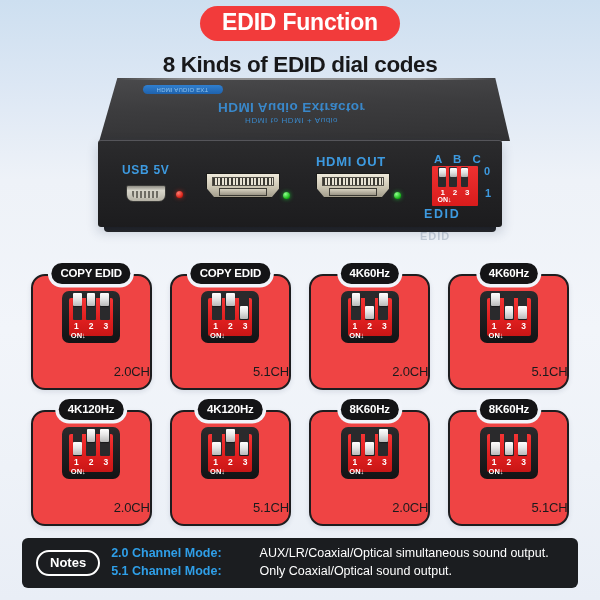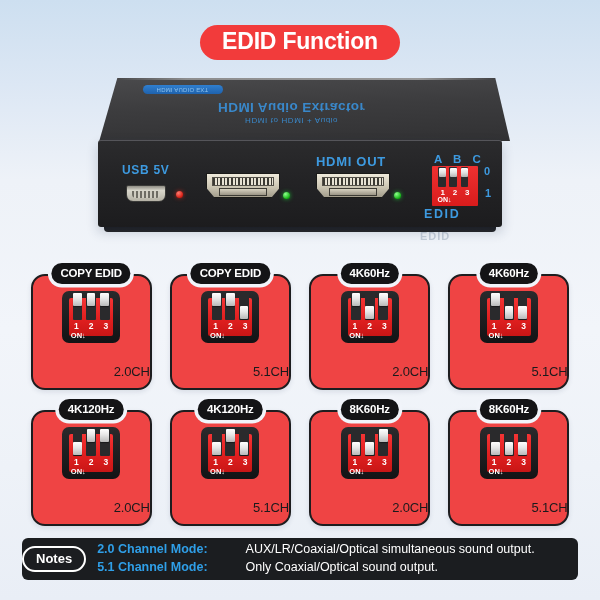--- a/index.html
+++ b/index.html
@@ -298,25 +298,26 @@
     color: #1a1a1c;
     font-size: 13px;
     font-weight: 500;
     letter-spacing: -0.2px;
   }
 
   
   .notes {
     position: absolute;
     left: 22px; top: 538px;
-    width: 556px; height: 42px;
+    width: 556px; height: 50px;
     background: #1b1d20;
     border-radius: 6px;
     display: flex;
     align-items: center;
+    padding-left: 14px;
     box-sizing: border-box;
   }
   .notes-pill {
     flex: 0 0 auto;
     border: 2px solid #ffffff;
     color: #ffffff;
     border-radius: 16px;
     font-size: 13px;
     font-weight: bold;
     padding: 4px 12px 5px 12px;
@@ -341,20 +342,21 @@
     color: #ffffff;
     font-size: 12.5px;
     font-weight: 500;
   }
 </style>
 </head>
 <body>
 
 <div class="header">
   <div class="edid-pill">EDID Function</div>
+  <div class="header-sub">8 Kinds of EDID dial codes</div>
 </div>
 
 <div class="device-wrap">
 
   <div class="dev-top">
     <div class="dev-top-hl"></div>
     <div class="dev-sticker">
       <span>HDMI AUDIO EXT</span>
     </div>
     <div class="dev-top-text">

